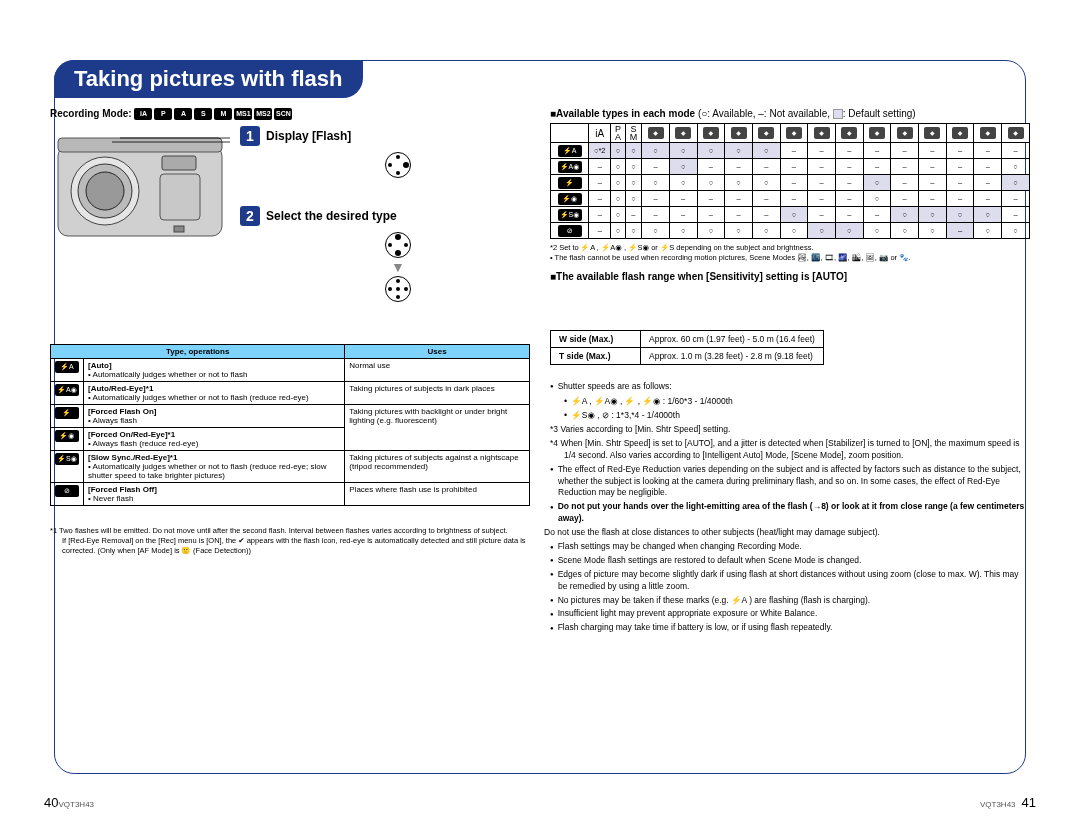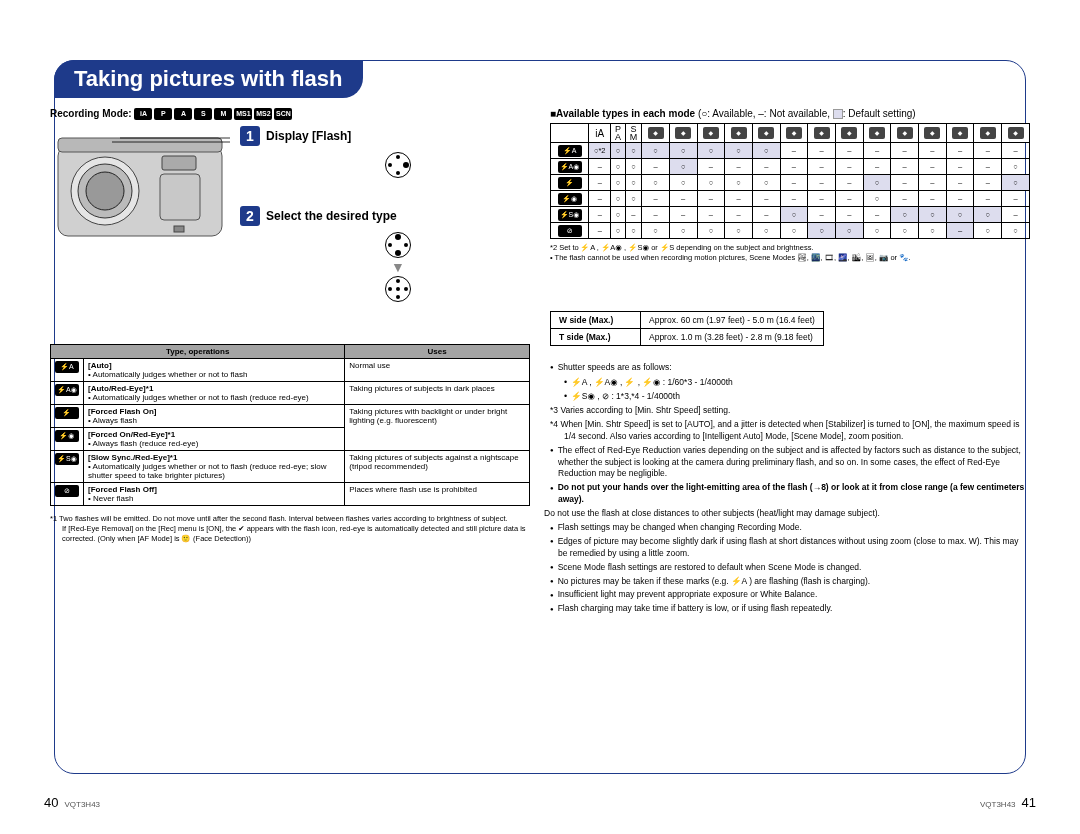--- a/index.html
+++ b/index.html
@@ -56,29 +56,29 @@
   .dpad-circle { width:26px; height:26px; border:1px solid #000; border-radius:50%; position:relative; margin:2px 0;}
   .dpad-dot { width:4px; height:4px; background:#000; border-radius:50%; position:absolute;}
   .dt { top:2px; left:50%; transform:translateX(-50%);} 
   .db { bottom:2px; left:50%; transform:translateX(-50%);} 
   .dl { left:2px; top:50%; transform:translateY(-50%);} 
   .dr { right:2px; top:50%; transform:translateY(-50%);} 
   .dc { top:50%; left:50%; transform:translate(-50%,-50%);} 
   .arrow-down { font-size:14px; color:#888; line-height:14px;}
 
   table.ops { border-collapse: collapse; width: 100%; font-size: 8px; }
-  table.ops th { background:#a3a3a3; border:1px solid #000; padding:2px 4px; font-weight:bold; text-align:center;}
+  table.ops th { background:#7dd3fc; border:1px solid #000; padding:2px 4px; font-weight:bold; text-align:center;}
   table.ops td { border:1px solid #000; padding:2px 4px; vertical-align:top; }
   .ops-icon { width:28px; text-align:center; }
   .flash-ic {
     display:inline-block; min-width:24px; padding:0 2px; height:12px; background:#000; color:#fff;
     font-size:7px; line-height:12px; border-radius:2px; text-align:center;
   }
   .type-name { font-weight:bold; }
-  .footnotes { font-size:7.5px; margin-top:8px; line-height:1.3;}
+  .footnotes { font-size:7.5px; margin-top:20px; line-height:1.3;}
 
   .avail-hdr { font-size:10px; margin-bottom:4px;}
   .avail-hdr b { font-weight:bold;}
   .legend-box { display:inline-block; width:10px; height:10px; background:#dde; border:0.5px solid #999; vertical-align:middle;}
 
   table.modes { border-collapse:collapse; font-size:7.5px; width:100%; margin-bottom:4px;}
   table.modes th, table.modes td { border:1px solid #000; padding:1px 2px; text-align:center; height:16px;}
   table.modes .cell-default { background:#dde;}
   table.modes th { background:#fff; font-weight:normal;}
   .mode-col-ic { display:inline-block; width:16px; height:12px; background:#444; color:#fff; font-size:6px; line-height:12px; border-radius:2px;}
@@ -91,21 +91,21 @@
 
   .notes { font-size:8.5px; margin-top:16px; line-height:1.4;}
   .notes ul { list-style:none; padding-left:0;}
   .notes li { text-indent:-8px; padding-left:8px; margin-bottom:2px;}
   .notes li::before { content:"●"; font-size:6px; margin-right:4px; vertical-align:middle;}
   .notes .sub { padding-left:14px; text-indent:0;}
   .notes .sub::before { content:"•"; font-size:9px;}
   .notes .star-sub { padding-left:14px; text-indent:-14px;}
   .notes .star-sub::before { content:""; margin:0;}
 
-  .page-num-l { position:absolute; bottom:24px; left:44px; font-size:13px; display:flex; align-items:baseline; gap:6px;}
+  .page-num-l { position:absolute; bottom:24px; left:44px; font-size:13px; display:flex; align-items:baseline; }
   .page-num-r { position:absolute; bottom:24px; right:44px; font-size:13px; display:flex; align-items:baseline; gap:6px;}
   .doc-id { font-size:8px; color:#555;}
 
   .small-note { font-size:7.5px; margin:2px 0 6px; line-height:1.3;}
 </style>
 </head>
 <body>
 
 <div class="page-border"></div>
 <div class="title-bar">Taking pictures with flash</div>
@@ -383,20 +383,21 @@
             <td>○</td>
           </tr>
         </tbody>
     </table>
 
     <div class="small-note">
       <div>*2 Set to ⚡A , ⚡A◉ , ⚡S◉ or ⚡S depending on the subject and brightness.</div>
       <div>• The flash cannot be used when recording motion pictures, Scene Modes 🏞, 🌃, 🎞, 🌌, 🏙, 🖼, 📷 or 🐾.</div>
     </div>
 
+    <div class="range-hdr">■The available flash range when [Sensitivity] setting is [AUTO]</div>
     <table class="range">
       <tbody id="range-body">
           <tr>
             <td class="lbl">W side (Max.)</td>
             <td>Approx. 60 cm (1.97 feet) - 5.0 m (16.4 feet)</td>
           </tr>
           <tr>
             <td class="lbl">T side (Max.)</td>
             <td>Approx. 1.0 m (3.28 feet) - 2.8 m (9.18 feet)</td>
           </tr>
@@ -407,22 +408,22 @@
       <ul>
         <li>Shutter speeds are as follows:</li>
         <li class="sub">⚡A , ⚡A◉ , ⚡ , ⚡◉ : 1/60*3 - 1/4000th</li>
         <li class="sub">⚡S◉ , ⊘ : 1*3,*4 - 1/4000th</li>
         <li class="star-sub">*3 Varies according to [Min. Shtr Speed] setting.</li>
         <li class="star-sub">*4 When [Min. Shtr Speed] is set to [AUTO], and a jitter is detected when [Stabilizer] is turned to [ON], the maximum speed is 1/4 second. Also varies according to [Intelligent Auto] Mode, [Scene Mode], zoom position.</li>
         <li>The effect of Red-Eye Reduction varies depending on the subject and is affected by factors such as distance to the subject, whether the subject is looking at the camera during preliminary flash, and so on. In some cases, the effect of Red-Eye Reduction may be negligible.</li>
         <li style="font-weight:bold">Do not put your hands over the light-emitting area of the flash (→8) or look at it from close range (a few centimeters away).</li>
         <li class="star-sub" style="font-weight:normal;padding-left:8px">Do not use the flash at close distances to other subjects (heat/light may damage subject).</li>
         <li>Flash settings may be changed when changing Recording Mode.</li>
+        <li>Scene Mode flash settings are restored to default when Scene Mode is changed.</li>
         <li>Edges of picture may become slightly dark if using flash at short distances without using zoom (close to max. W). This may be remedied by using a little zoom.</li>
-        <li>Scene Mode flash settings are restored to default when Scene Mode is changed.</li>
         <li>No pictures may be taken if these marks (e.g. ⚡A ) are flashing (flash is charging).</li>
         <li>Insufficient light may prevent appropriate exposure or White Balance.</li>
         <li>Flash charging may take time if battery is low, or if using flash repeatedly.</li>
       </ul>
     </div>
   </div>
 </div>
 
 <div class="page-num-l">
   <span>40</span>

